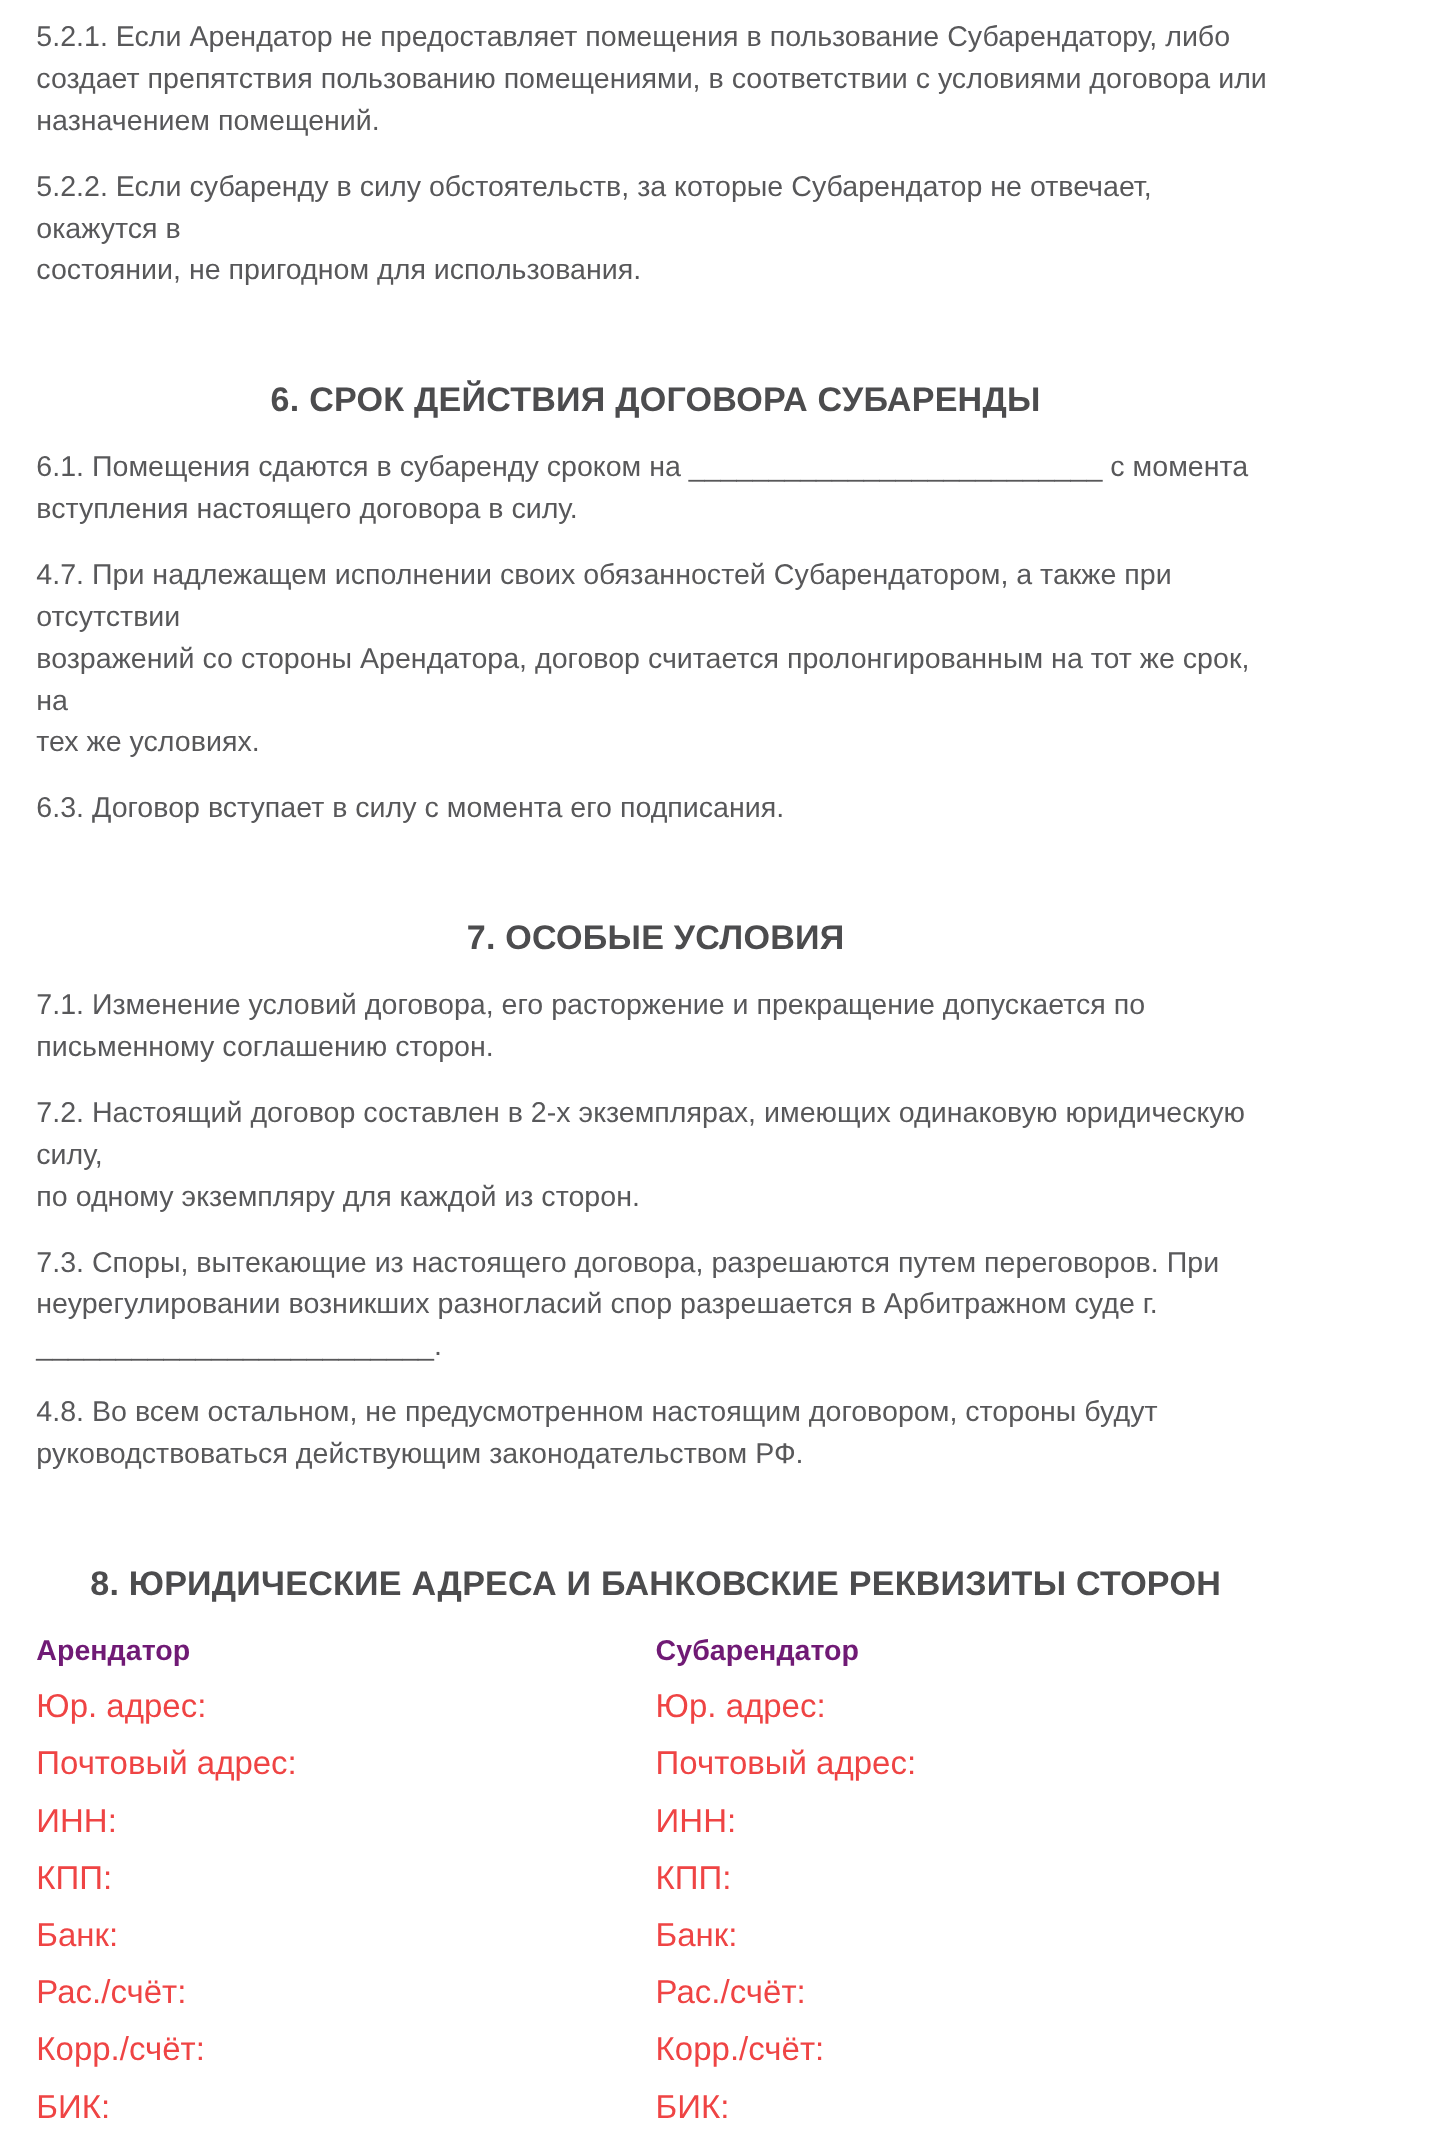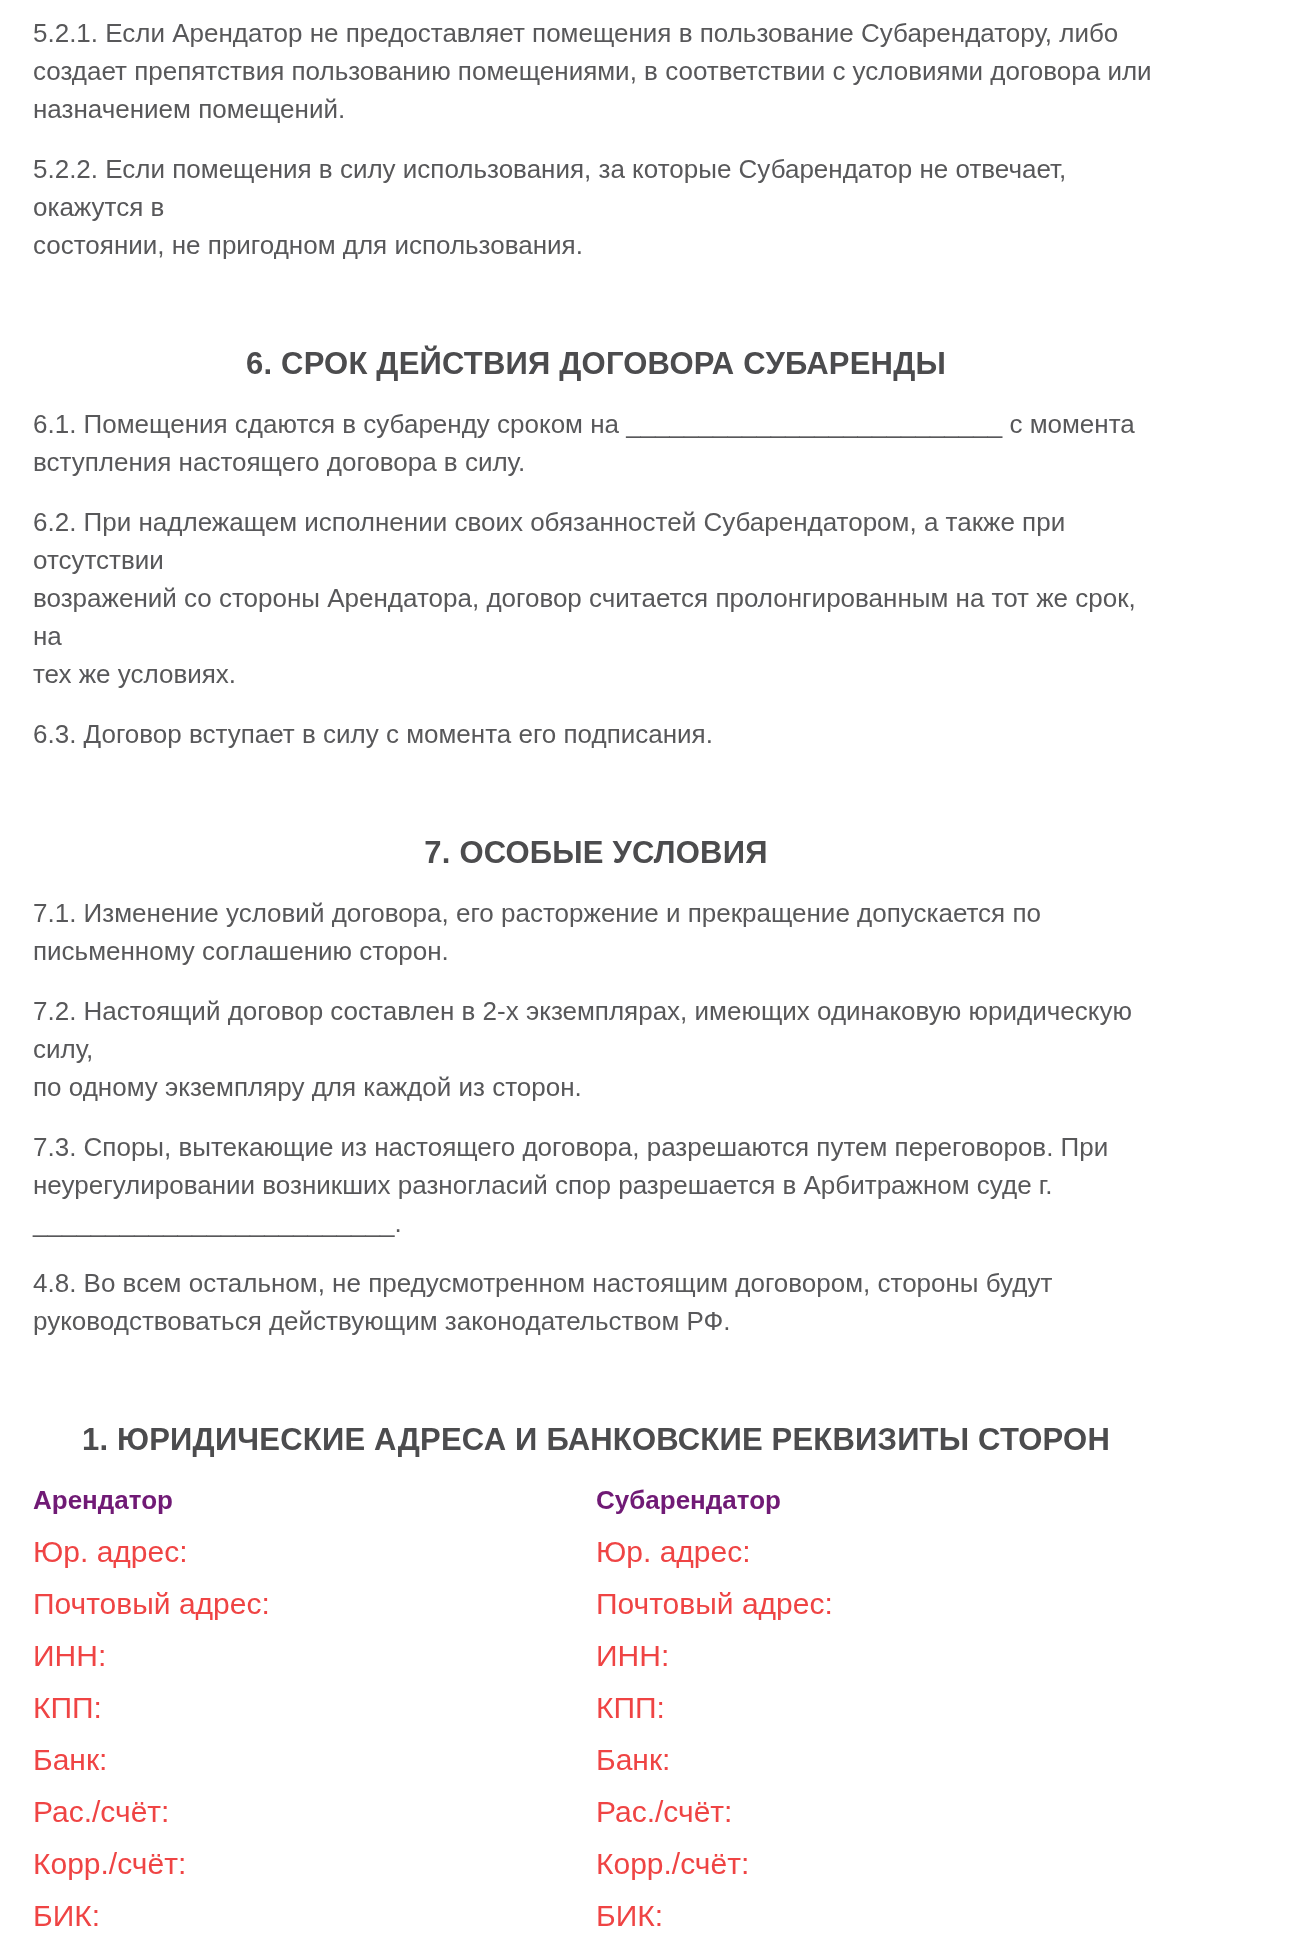--- a/index.html
+++ b/index.html
@@ -63,40 +63,40 @@
     margin: 0 0 14px 0;
   }
 </style>
 </head>
 <body>
 
 <div class="page" id="doc">
     <p class="para">5.2.1. Если Арендатор не предоставляет помещения в пользование Субарендатору, либо
 создает препятствия пользованию помещениями, в соответствии с условиями договора или
 назначением помещений.</p>
-    <p class="para">5.2.2. Если помещения в силу использования, за которые Субарендатор не отвечает, окажутся в
+    <p class="para">5.2.2. Если субаренду в силу обстоятельств, за которые Субарендатор не отвечает, окажутся в
 состоянии, не пригодном для использования.</p>
     <div class="sec">6. СРОК ДЕЙСТВИЯ ДОГОВОРА СУБАРЕНДЫ</div>
     <p class="para">6.1. Помещения сдаются в субаренду сроком на __________________________ с момента
 вступления настоящего договора в силу.</p>
-    <p class="para">6.2. При надлежащем исполнении своих обязанностей Субарендатором, а также при отсутствии
+    <p class="para">4.7. При надлежащем исполнении своих обязанностей Субарендатором, а также при отсутствии
 возражений со стороны Арендатора, договор считается пролонгированным на тот же срок, на
 тех же условиях.</p>
     <p class="para">6.3. Договор вступает в силу с момента его подписания.</p>
     <div class="sec">7. ОСОБЫЕ УСЛОВИЯ</div>
     <p class="para">7.1. Изменение условий договора, его расторжение и прекращение допускается по
 письменному соглашению сторон.</p>
     <p class="para">7.2. Настоящий договор составлен в 2-х экземплярах, имеющих одинаковую юридическую силу,
 по одному экземпляру для каждой из сторон.</p>
     <p class="para">7.3. Споры, вытекающие из настоящего договора, разрешаются путем переговоров. При
 неурегулировании возникших разногласий спор разрешается в Арбитражном суде г.
 _________________________.</p>
     <p class="para">4.8. Во всем остальном, не предусмотренном настоящим договором, стороны будут
 руководствоваться действующим законодательством РФ.</p>
-    <div class="sec">1. ЮРИДИЧЕСКИЕ АДРЕСА И БАНКОВСКИЕ РЕКВИЗИТЫ СТОРОН</div>
+    <div class="sec">8. ЮРИДИЧЕСКИЕ АДРЕСА И БАНКОВСКИЕ РЕКВИЗИТЫ СТОРОН</div>
     <div class="cols">
       <div class="col">
         <div class="col-title">Арендатор</div>
         <div class="req">Юр. адрес:</div>
         <div class="req">Почтовый адрес:</div>
         <div class="req">ИНН:</div>
         <div class="req">КПП:</div>
         <div class="req">Банк:</div>
         <div class="req">Рас./счёт:</div>
         <div class="req">Корр./счёт:</div>

